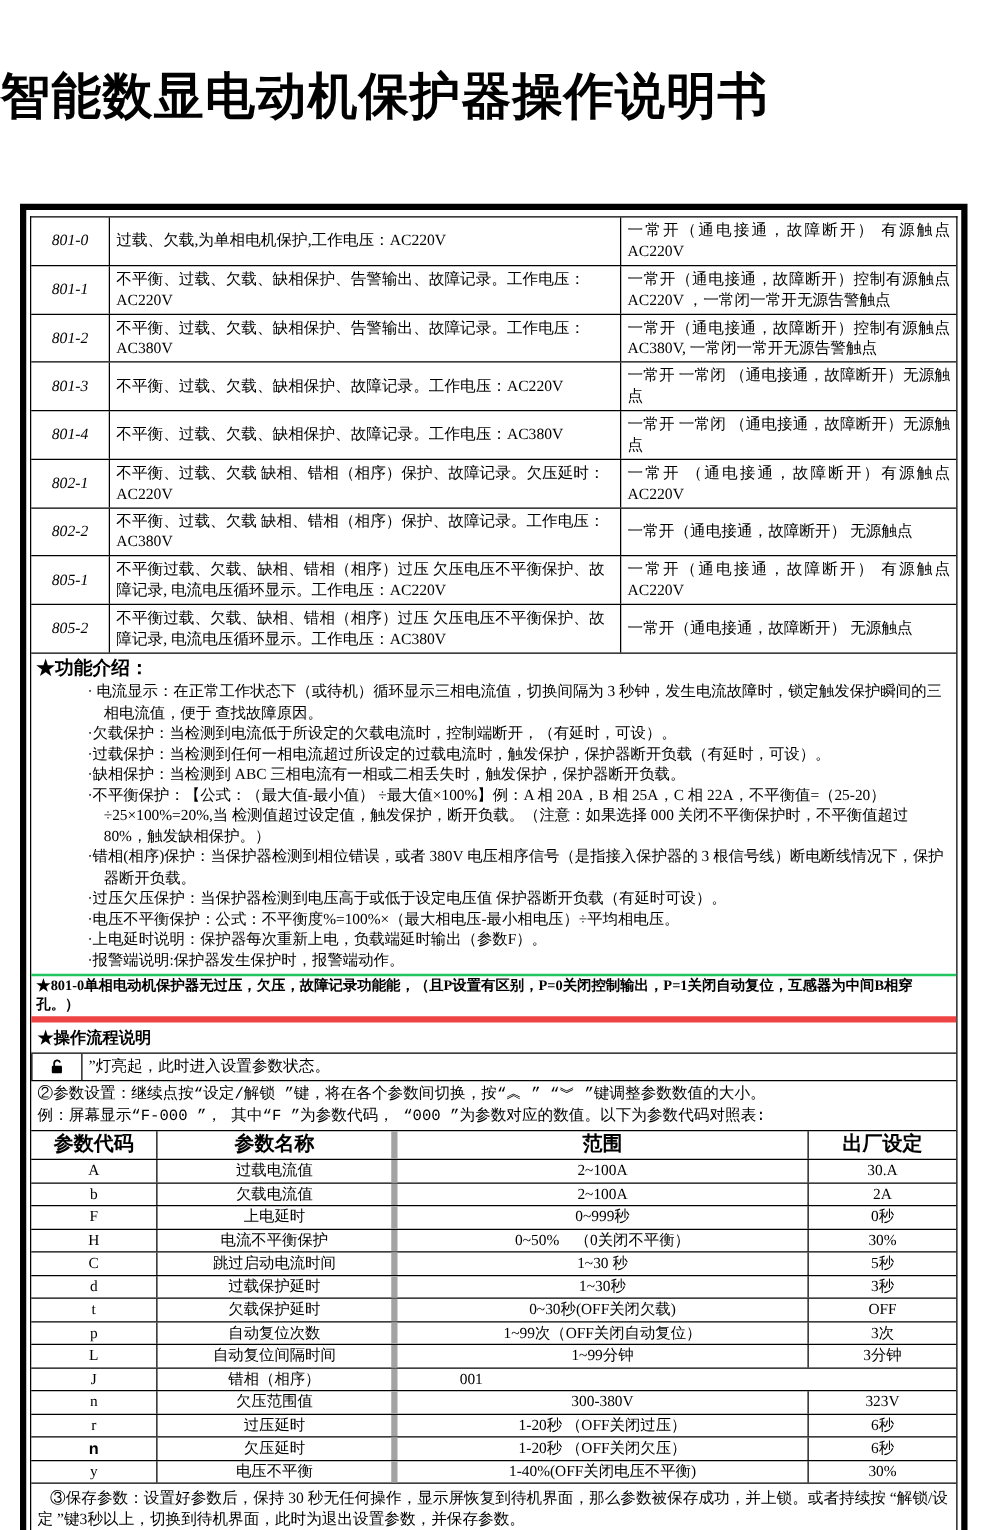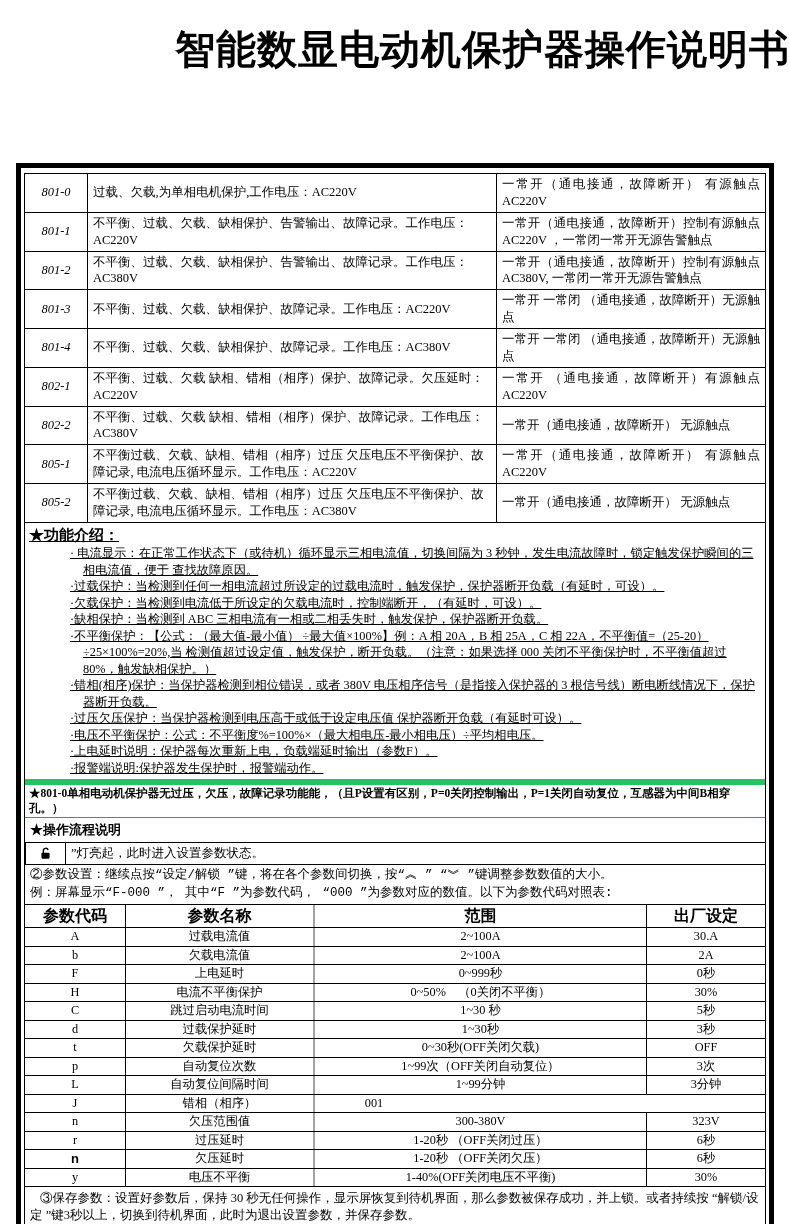--- a/index.html
+++ b/index.html
@@ -1,50 +1,50 @@
 <!DOCTYPE html>
 <html><head>
 <meta charset="utf-8">
 <style>
   html,body{margin:0;padding:0;background:#ffffff;}
   .page{position:relative;width:790px;height:1224px;overflow:hidden;background:#fff;color:#000;
         font-family:"Liberation Serif", serif;}
-  .title{margin:0;padding-top:26px;text-align:right;font-family:"Liberation Sans", sans-serif;
+  .title{margin:0;padding-top:54px;text-align:left;font-family:"Liberation Sans", sans-serif;
          font-weight:900;font-size:40px;letter-spacing:1px;line-height:1.15;}
   .outer{position:absolute;top:163px;left:16px;right:16px;height:1100px;
          border:5px solid #000;padding:5px 3px;}
   .inner{border:1px solid #000;border-bottom:none;font-size:12.5px;line-height:1.35;}
 
   
   .m-row{display:flex;border-bottom:1px solid #000;align-items:stretch;}
   .m-model{flex:0 0 58px;border-right:1px solid #000;display:flex;align-items:center;
            justify-content:center;text-align:center;padding:1px 2px;font-style:italic;}
   .m-desc{flex:0 0 398px;border-right:1px solid #000;padding:2px 5px;display:flex;align-items:center;}
   .m-contact{flex:1 1 auto;padding:2px 5px;display:flex;align-items:center;text-align:justify;}
 
   
   .sec-h1{font-family:"Liberation Sans", sans-serif;font-weight:bold;font-size:15px;padding:2px 4px 0 4px;}
-  .features{border-bottom:6px solid #22c55e;padding-bottom:3px;text-decoration:underline;}
+  .features{border-bottom:2px solid #22c55e;padding-bottom:3px;}
   .bullet{padding-left:58px;text-indent:-13px;line-height:16.5px;font-size:12.3px;padding-right:8px;}
-  .note801{border-bottom:1px solid #ef4444;font-weight:bold;font-size:11.5px;padding:1px 4px;line-height:15px;}
+  .note801{border-bottom:5px solid #ef4444;font-weight:bold;font-size:11.5px;padding:1px 4px;line-height:15px;}
   .op-h{border-bottom:1px solid #000;font-family:"Liberation Sans", sans-serif;font-weight:bold;
         font-size:13px;padding:1px 5px;line-height:22px;}
   .step1{border-bottom:1px solid #000;display:flex;align-items:stretch;line-height:21px;font-size:12.5px;}
   .step1-txt{padding:0 3px 0 5px;display:flex;align-items:center;}
   .lock-cell{border-left:1px solid #000;border-right:1px solid #000;display:inline-flex;
              align-items:center;justify-content:center;padding:0 13px;}
   .step2{border-bottom:1px solid #000;padding:2px 5px;font-size:12.5px;}
   .step2 div{line-height:17.5px;font-family:Liberation Mono, monospace;}
 
   
   .p-head,.p-row{display:flex;border-bottom:1px solid #000;align-items:flex-end;text-align:center;}
   .p-head{font-family:"Liberation Sans", sans-serif;font-weight:bold;font-size:16px;line-height:22px;}
   .p-row{font-size:12.3px;line-height:17.5px;}
   .p-code{flex:0 0 100px;border-right:1px solid #000;}
-  .p-name{flex:0 0 187px;border-right:2px solid #a3a3a3;}
+  .p-name{flex:0 0 187px;border-right:5px solid #a3a3a3;}
   .p-range{flex:1 1 auto;border-right:1px solid #000;}
   .p-def{flex:0 0 118px;}
   .p-rows .p-row:nth-of-type(13) .p-code{font-family:"Liberation Sans", sans-serif;font-weight:bold;font-size:13px;}
 
   .post{border-bottom:1px solid #000;padding:3px 5px 4px 5px;}
   .post-line{text-indent:10px;line-height:17px;font-size:12.5px;}
 </style>
 </head>
 <body>
 
@@ -110,23 +110,23 @@
             <div class="m-contact">一常开（通电接通，故障断开） 无源触点</div>
           </div>
         </div>
 
       <div class="features">
         <div class="sec-h1">★功能介绍：</div>
         <div>
 
             <div class="bullet">· 电流显示：在正常工作状态下（或待机）循环显示三相电流值，切换间隔为 3 秒钟，发生电流故障时，锁定触发保护瞬间的三相电流值，便于 查找故障原因。</div>
 
+            <div class="bullet">·欠载保护：当检测到电流低于所设定的欠载电流时，控制端断开，（有延时，可设）。</div>
+
             <div class="bullet">·过载保护：当检测到任何一相电流超过所设定的过载电流时，触发保护，保护器断开负载（有延时，可设）。</div>
-
-            <div class="bullet">·欠载保护：当检测到电流低于所设定的欠载电流时，控制端断开，（有延时，可设）。</div>
 
             <div class="bullet">·缺相保护：当检测到 ABC 三相电流有一相或二相丢失时，触发保护，保护器断开负载。</div>
 
             <div class="bullet">·不平衡保护：【公式：（最大值-最小值） ÷最大值×100%】例：A 相 20A，B 相 25A，C 相 22A，不平衡值=（25-20）÷25×100%=20%,当 检测值超过设定值，触发保护，断开负载。（注意：如果选择 000 关闭不平衡保护时，不平衡值超过80%，触发缺相保护。）</div>
 
             <div class="bullet">·错相(相序)保护：当保护器检测到相位错误，或者 380V 电压相序信号（是指接入保护器的 3 根信号线）断电断线情况下，保护器断开负载。</div>
 
             <div class="bullet">·过压欠压保护：当保护器检测到电压高于或低于设定电压值 保护器断开负载（有延时可设）。</div>
 
             <div class="bullet">·电压不平衡保护：公式：不平衡度%=100%×（最大相电压-最小相电压）÷平均相电压。</div>

